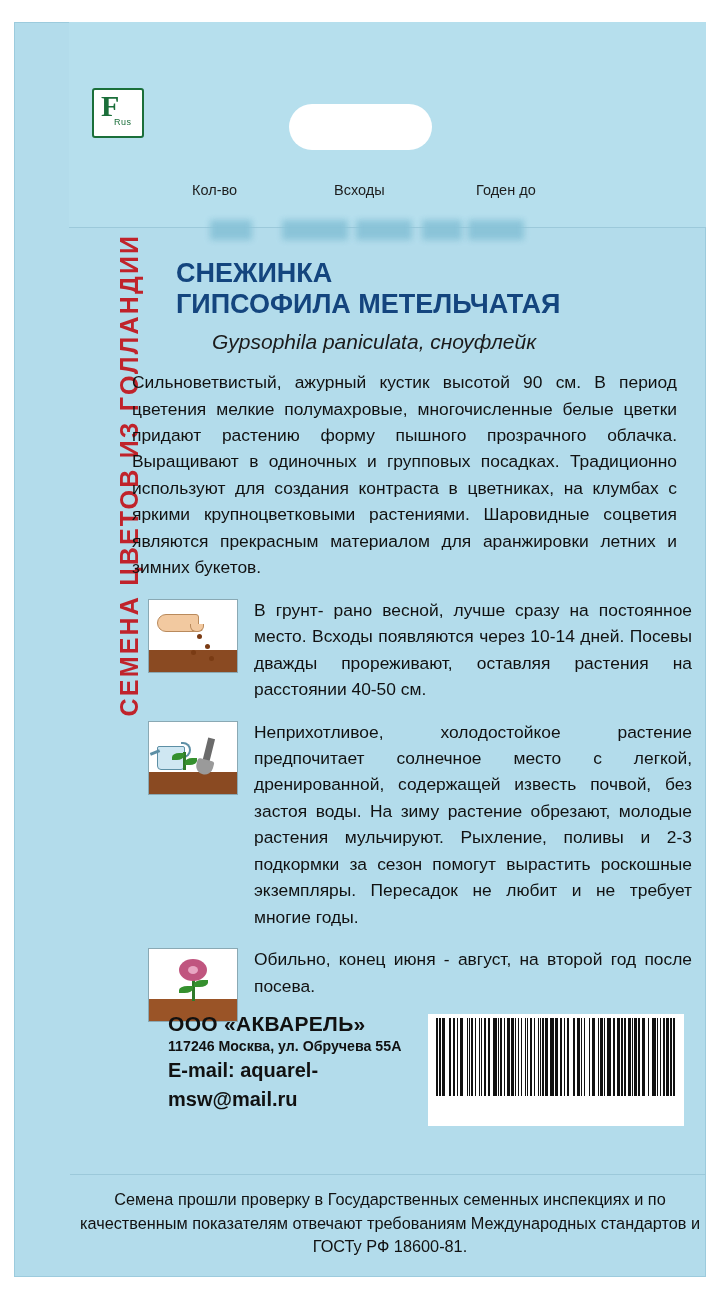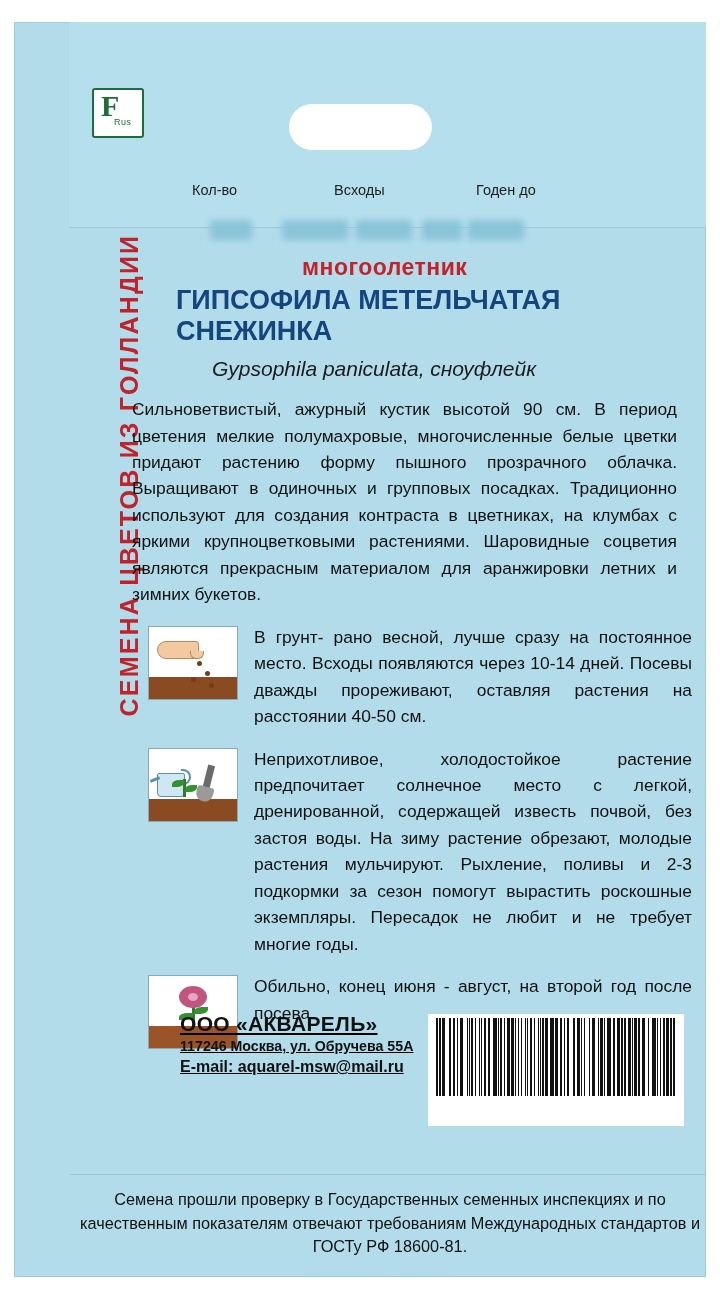--- a/index.html
+++ b/index.html
@@ -335,39 +335,38 @@
   
   .footer {
     position: absolute;
     left: 118px;
     top: 990px;
     width: 570px;
     height: 130px;
   }
   .company {
     position: absolute;
-    left: 48px;
+    left: 36px;
     top: 0;
     width: 260px;
-    text-decoration: underline;
   }
   .company .name {
     font-size: 21px;
     font-weight: bold;
     color: #111;
     letter-spacing: 0.3px;
   }
   .company .line {
     font-size: 14.2px;
     font-weight: bold;
     color: #111;
     line-height: 1.42;
   }
   .company .mail {
-    font-size: 16px;
+    font-size: 20px;
     font-weight: bold;
     color: #111;
     line-height: 1.42;
   }
 
   .barcode {
     position: absolute;
     left: 296px;
     top: 2px;
     width: 256px;
@@ -443,24 +442,23 @@
     <i class="cb1"></i>
       <i class="cb2"></i>
       <i class="cb3"></i>
       <i class="cb4"></i>
       <i class="cb5"></i>
   </div>
 
   <div class="side-text">СЕМЕНА ЦВЕТОВ ИЗ ГОЛЛАНДИИ</div>
 
   <div class="content">
-    <div class="perennial">многоолетник</div>
     <div class="title">
+      <div>СНЕЖИНКА</div>
       <div>ГИПСОФИЛА МЕТЕЛЬЧАТАЯ</div>
-      <div>СНЕЖИНКА</div>
     </div>
     <div class="latin">Gypsophila paniculata, сноуфлейк</div>
 
     <div class="descr">Сильноветвистый, ажурный кустик высотой 90 см. В период цветения мелкие полумахровые, многочисленные белые цветки придают растению форму пышного прозрачного облачка. Выращивают в одиночных и групповых посадках. Традиционно используют для создания контраста в цветниках, на клумбах с яркими крупноцветковыми растениями. Шаровидные соцветия являются прекрасным материалом для аранжировки летних и зимних букетов.</div>
 
     <div class="block">
       <div class="icon-box">
         <div class="soil"></div>
         <div class="hand"></div>
         <div class="seed s1"></div>

